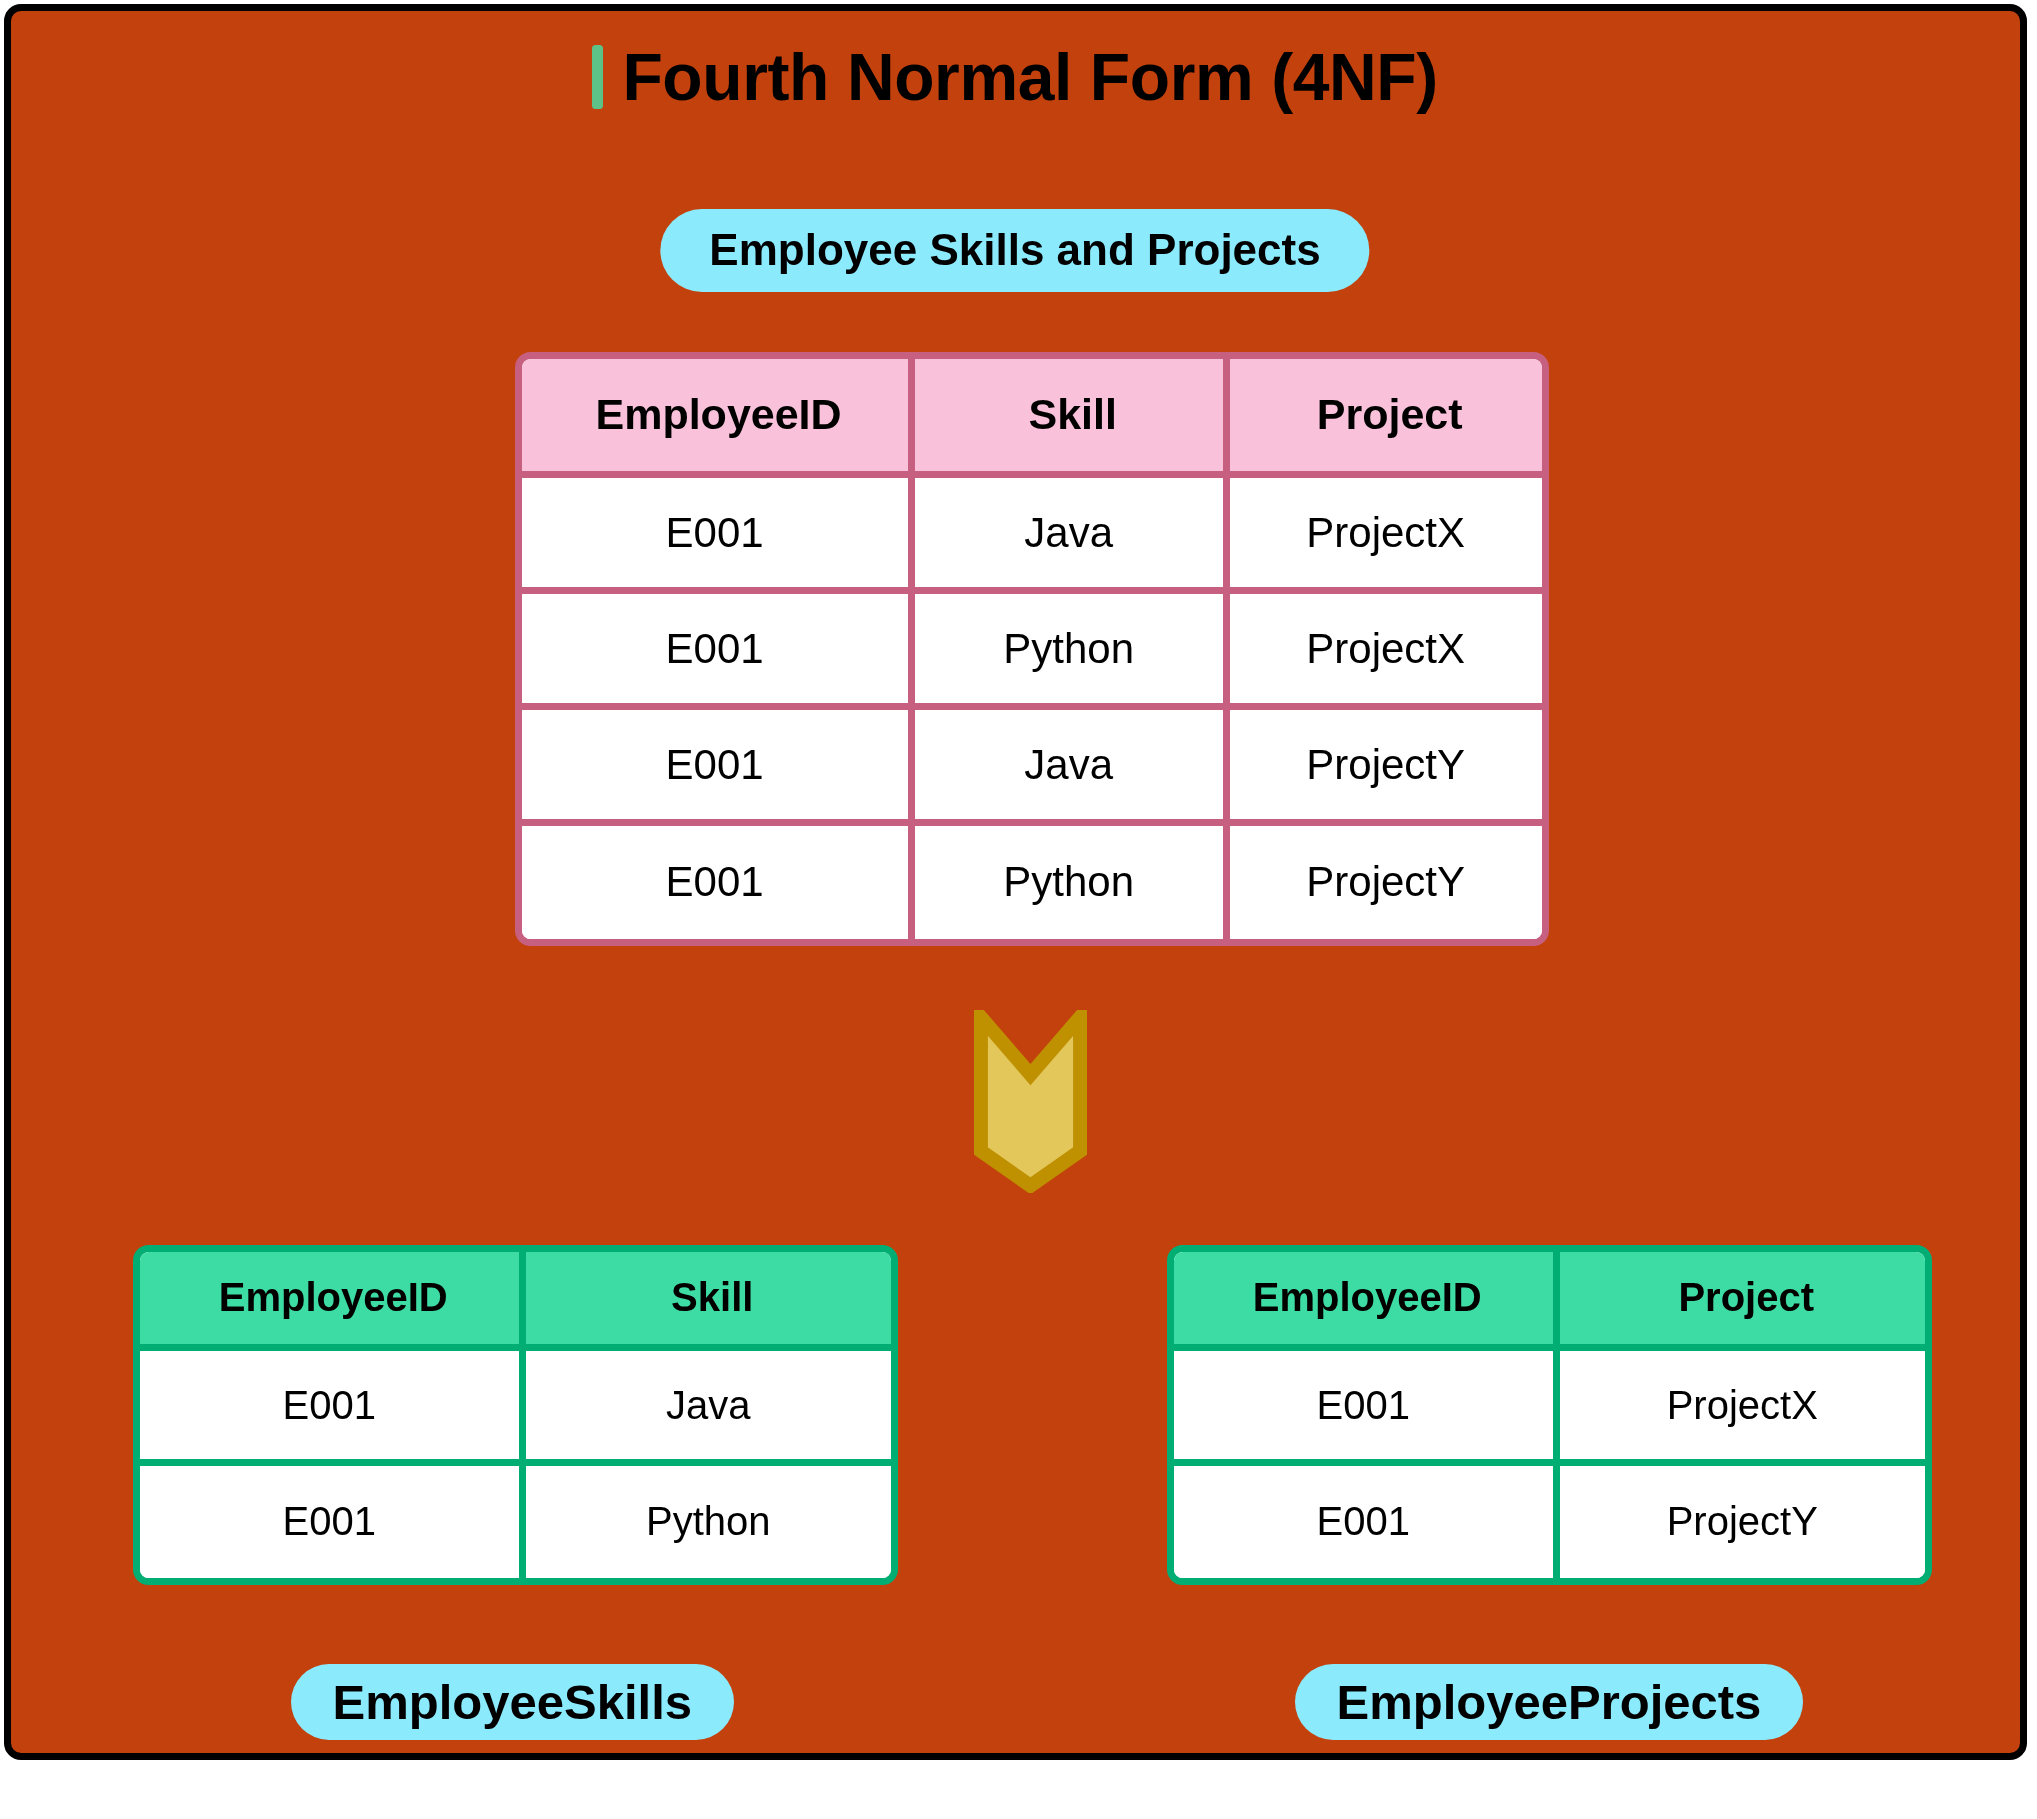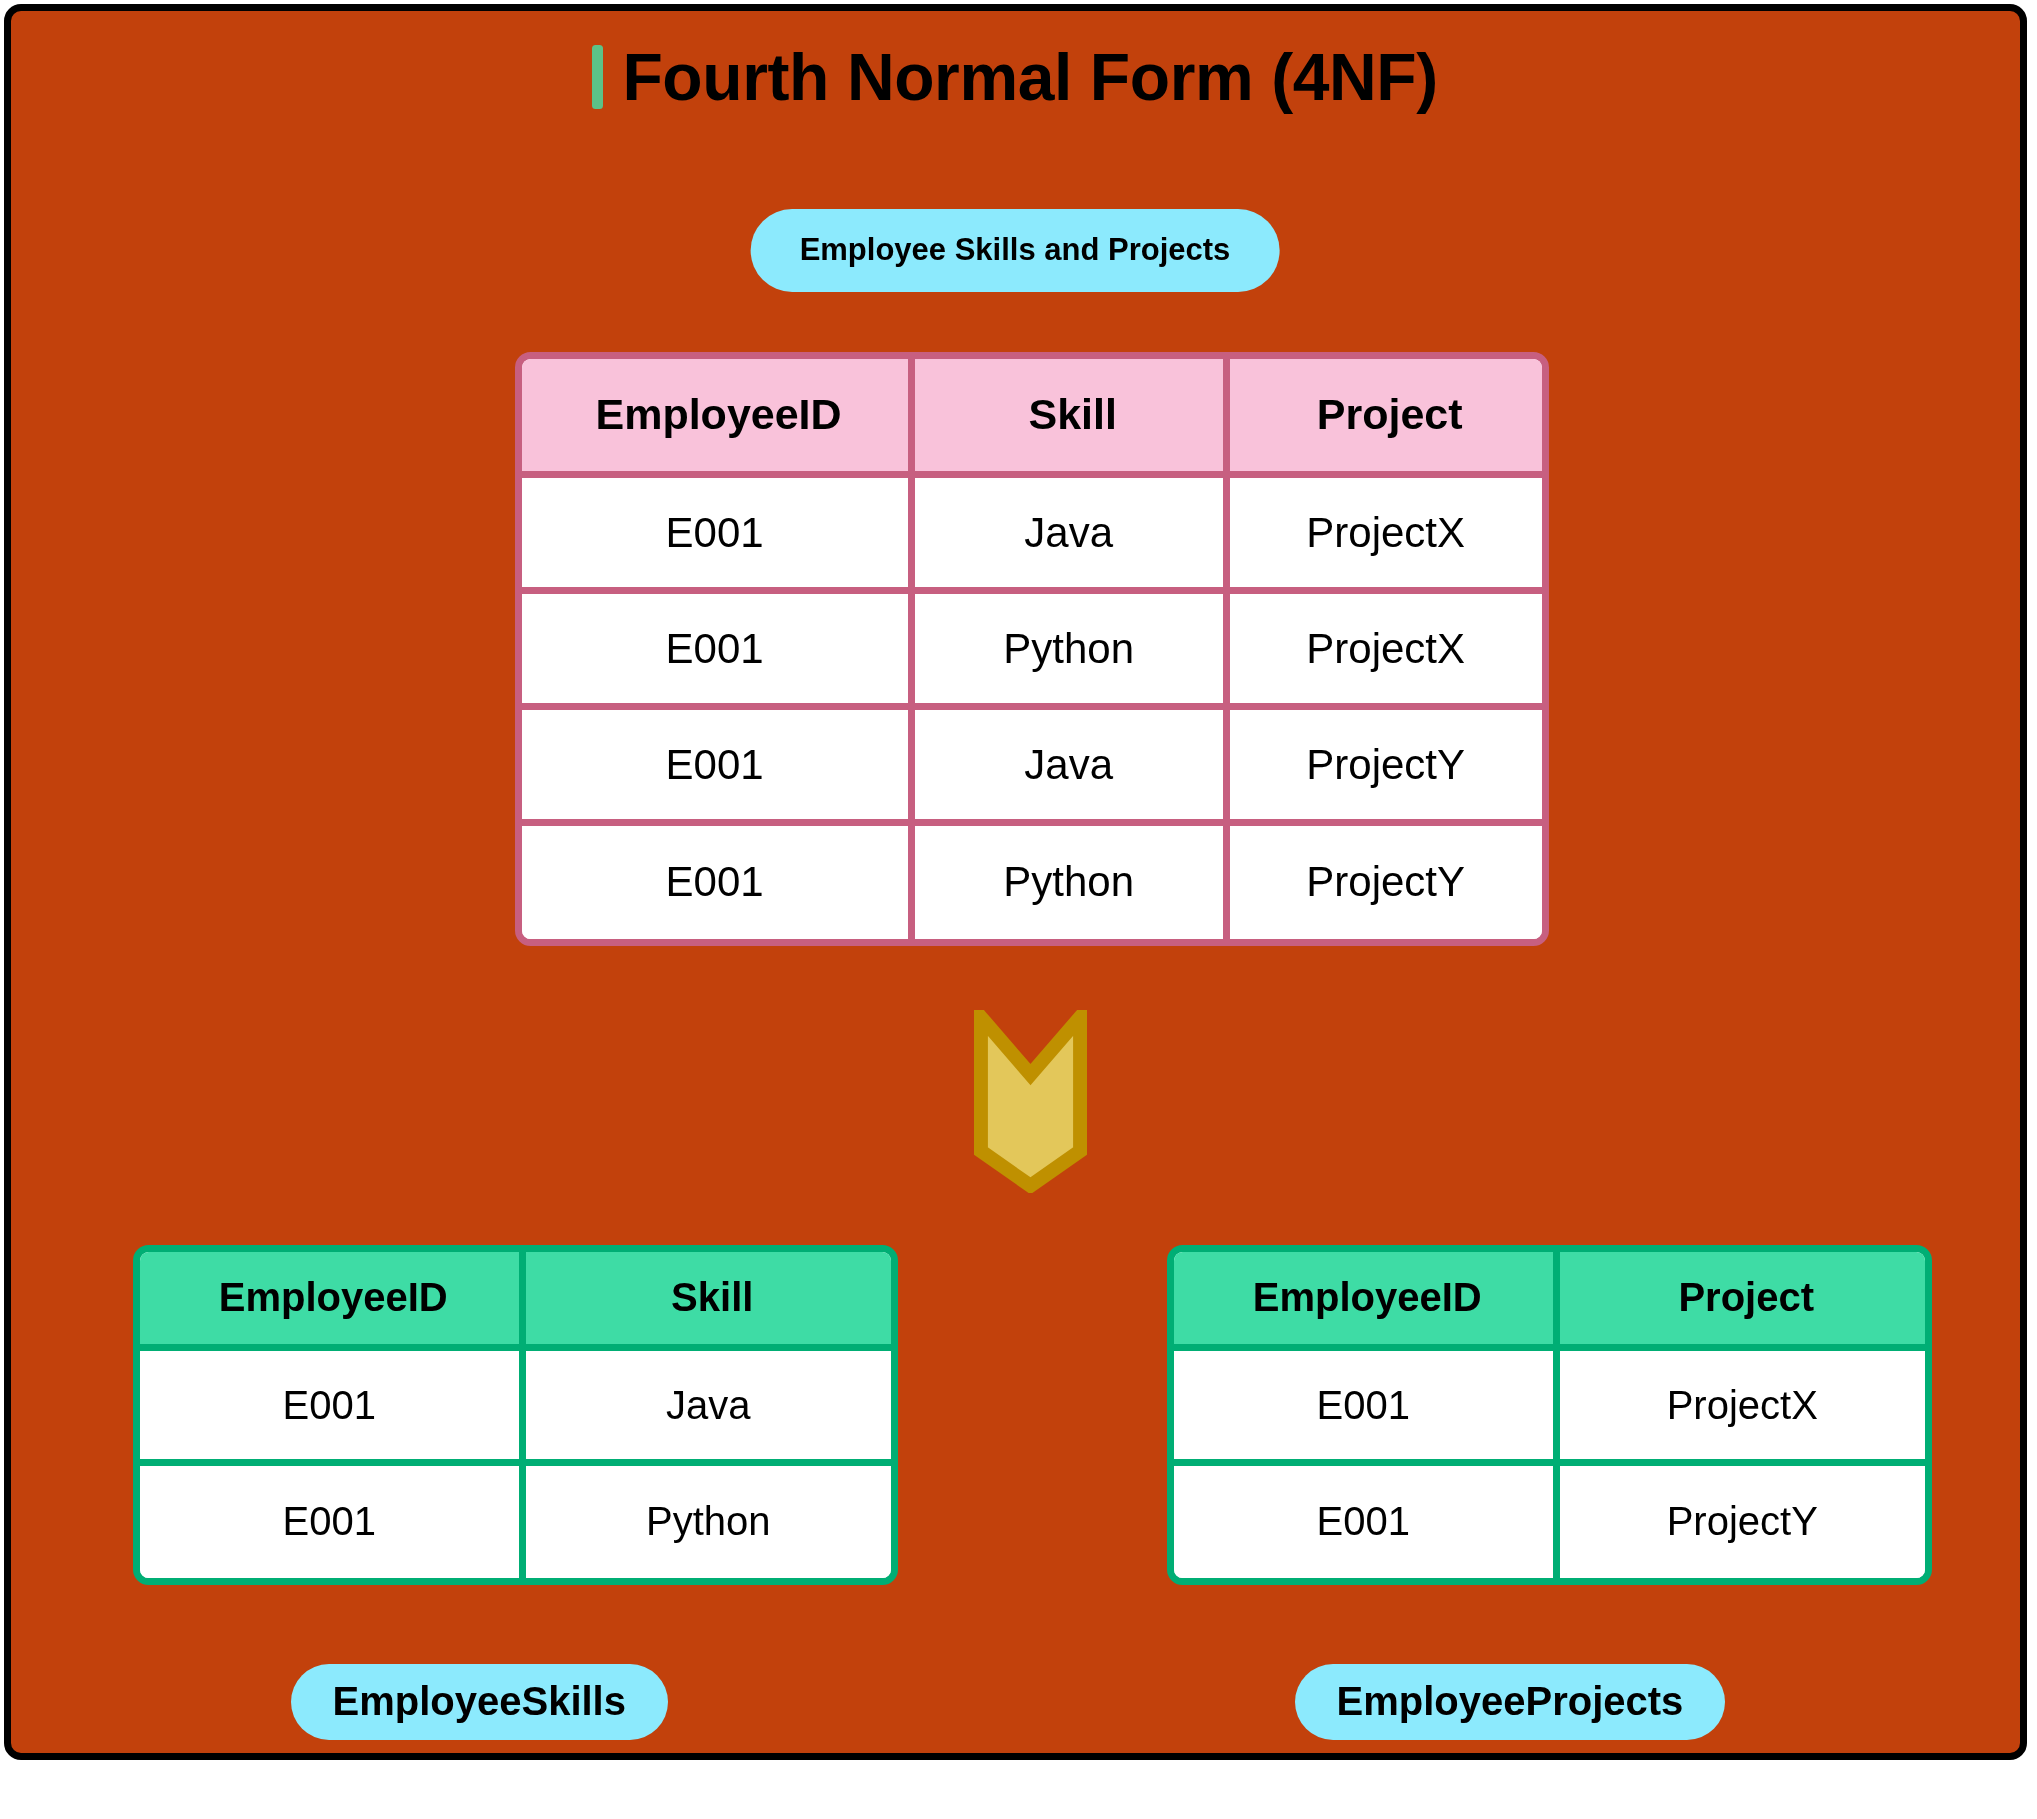--- a/index.html
+++ b/index.html
@@ -67,27 +67,27 @@
     box-sizing: border-box;
     white-space: nowrap;
   }
   #top-pill {
     position: absolute;
     left: 50%;
     transform: translateX(-50%);
     top: 198px;
     height: 83px;
     padding: 0 49px;
-    font-size: 31px;
+    font-size: 44px;
   }
   .bottom-pill {
     position: absolute;
     height: 76px;
     padding: 0 42px;
-    font-size: 40px;
+    font-size: 49px;
     top: 1653px;
   }
   #pill-employeeskills { left: 280px; }
   #pill-employeeprojects { left: 1284px; justify-content: center; }
 
   
   .db-table {
     position: absolute;
     box-sizing: border-box;
     border-style: solid;

